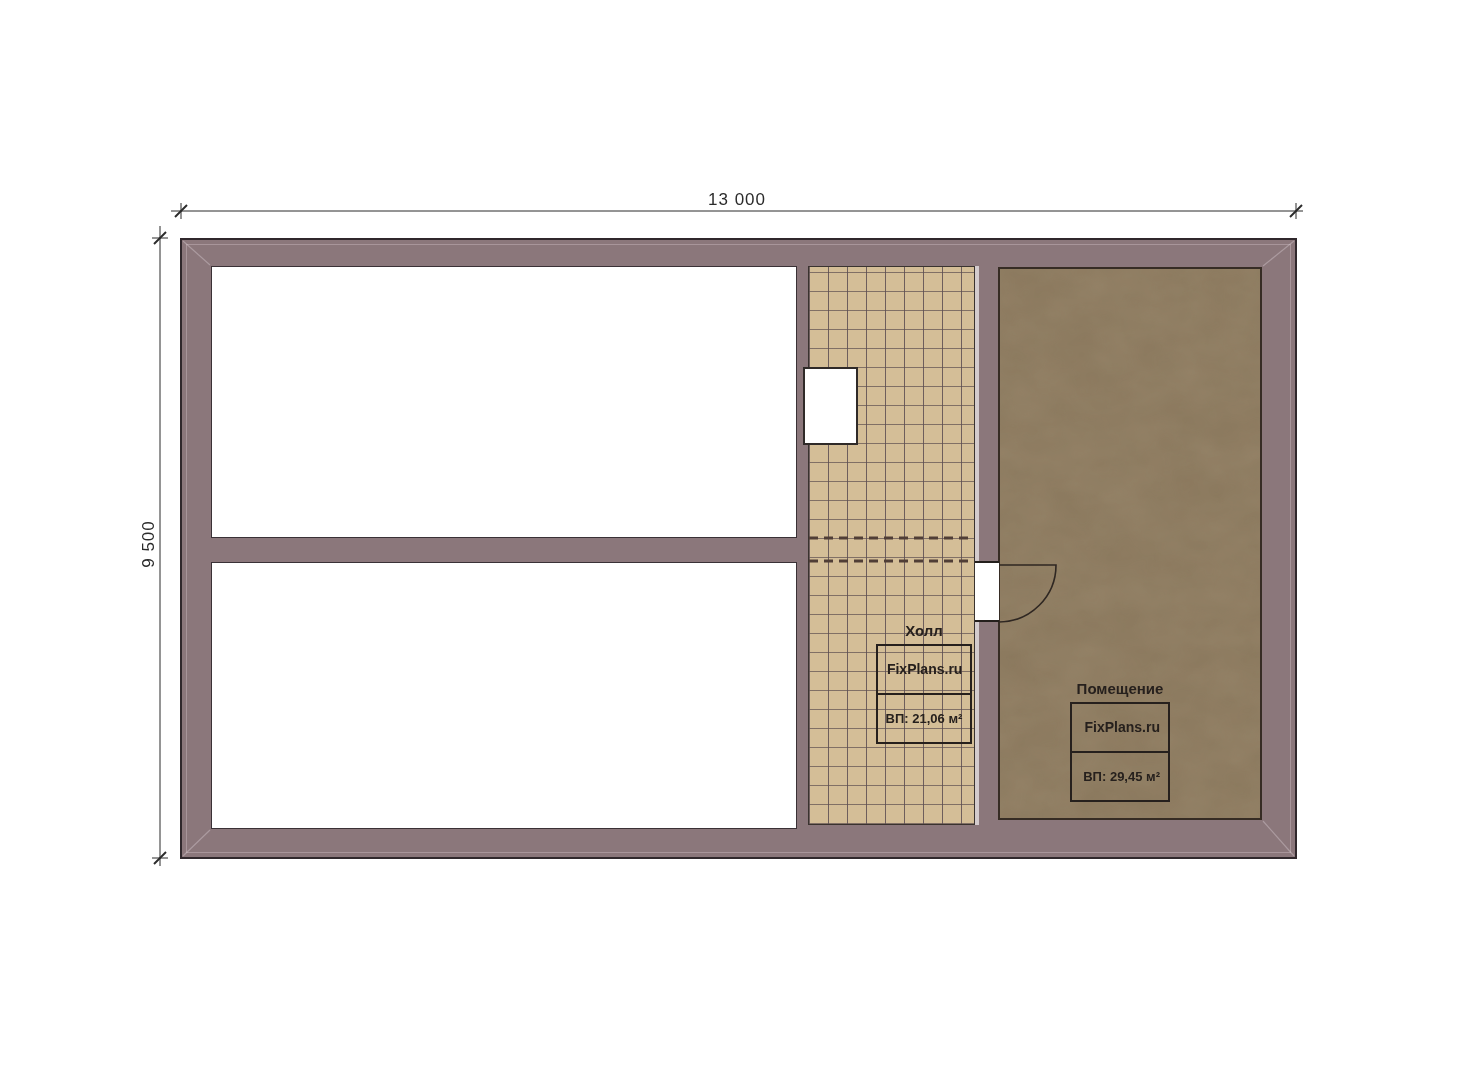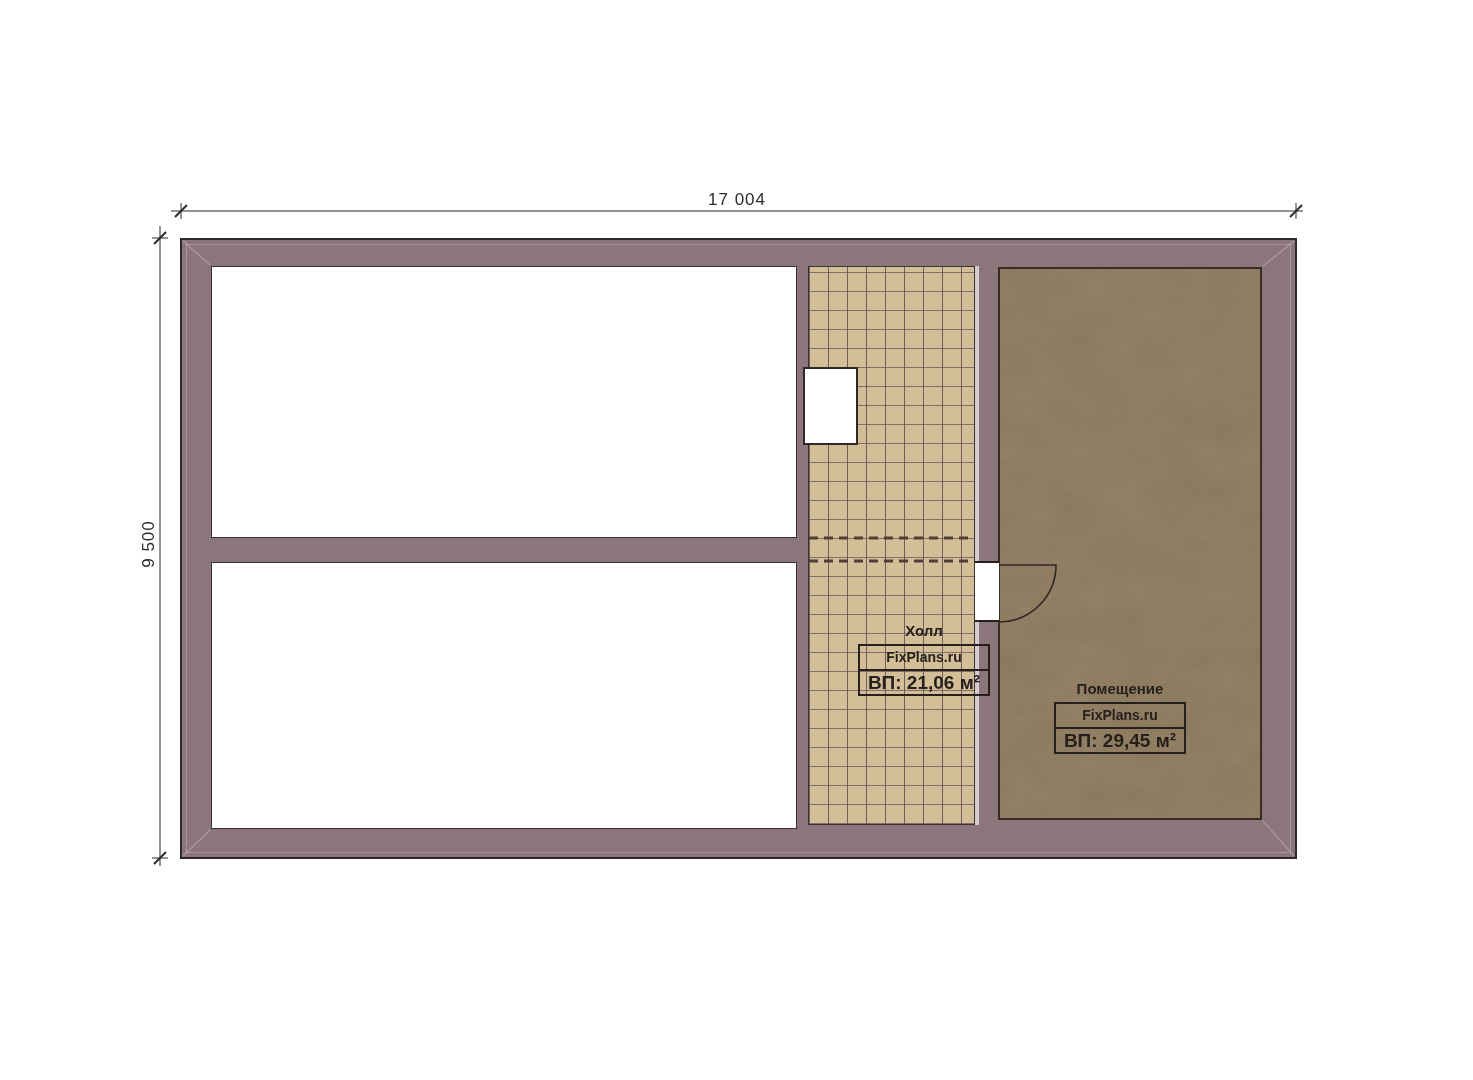--- a/index.html
+++ b/index.html
@@ -66,22 +66,22 @@
   .dim-label{
     position:absolute;color:var(--dimension-ink);font-size:17px;letter-spacing:1px;
     transform:translate(-50%,-50%);white-space:nowrap;
   }
   .dim-label.vert{transform:translate(-50%,-50%) rotate(-90deg);}
 
   
   .room-label{position:absolute;width:160px;text-align:center;color:var(--label-ink);transform:translateX(-50%);}
   .room-title{font-size:15px;font-weight:bold;margin-bottom:5px;white-space:nowrap;}
   .stamp-box{border:2px solid var(--label-ink);display:inline-block;background:transparent;}
-  .stamp-row{font-size:14px;font-weight:bold;padding:3px 8px;line-height:17px;white-space:nowrap;}
-  .stamp-row + .stamp-row{border-top:2px solid var(--label-ink);font-size:19px;}
+  .stamp-row{font-size:14px;font-weight:bold;padding:15px 8px;line-height:17px;white-space:nowrap;text-align:right;}
+  .stamp-row + .stamp-row{border-top:2px solid var(--label-ink);font-size:13px;}
   .hall-label{left:924px;top:622px;}
   .hall-label .stamp-box{min-width:92px;}
   .main-label{left:1120px;top:680px;}
   .main-label .stamp-box{min-width:96px;}
 </style>
 </head>
 <body style="--wall-fill: #8b777b; --wall-outline: #30282c; --tile-floor: #d4be97; --main-room-floor: #8d7a5f; --dimension-ink: #2b2b2b; --label-ink: #26201d; --door-ink: #2f2722;">
 
 <div class="canvas">
 
@@ -133,21 +133,21 @@
     <line class="dash" x1="809" y1="561" x2="974" y2="561"></line>
 
     <line class="miter" x1="183" y1="241" x2="210" y2="265"></line>
     <line class="miter" x1="1294" y1="241" x2="1263" y2="266"></line>
     <line class="miter" x1="183" y1="856" x2="210" y2="830"></line>
     <line class="miter" x1="1294" y1="856" x2="1263" y2="821"></line>
 
     <path class="door-line" d="M 999 565 L 1056 565 A 57 57 0 0 1 999 622"></path>
   </svg>
 
-  <div class="dim-label" style="left:737px;top:200px;">17 004</div>
+  <div class="dim-label" style="left:737px;top:200px;">13 000</div>
   <div class="dim-label vert" style="left:149px;top:544px;">9 500</div>
 
   <div class="room-label hall-label">
     <div class="room-title">Холл</div>
     <div class="stamp-box">
       <div class="stamp-row">FixPlans.ru</div>
       <div class="stamp-row">ВП: 21,06 м²</div>
     </div>
   </div>
 

